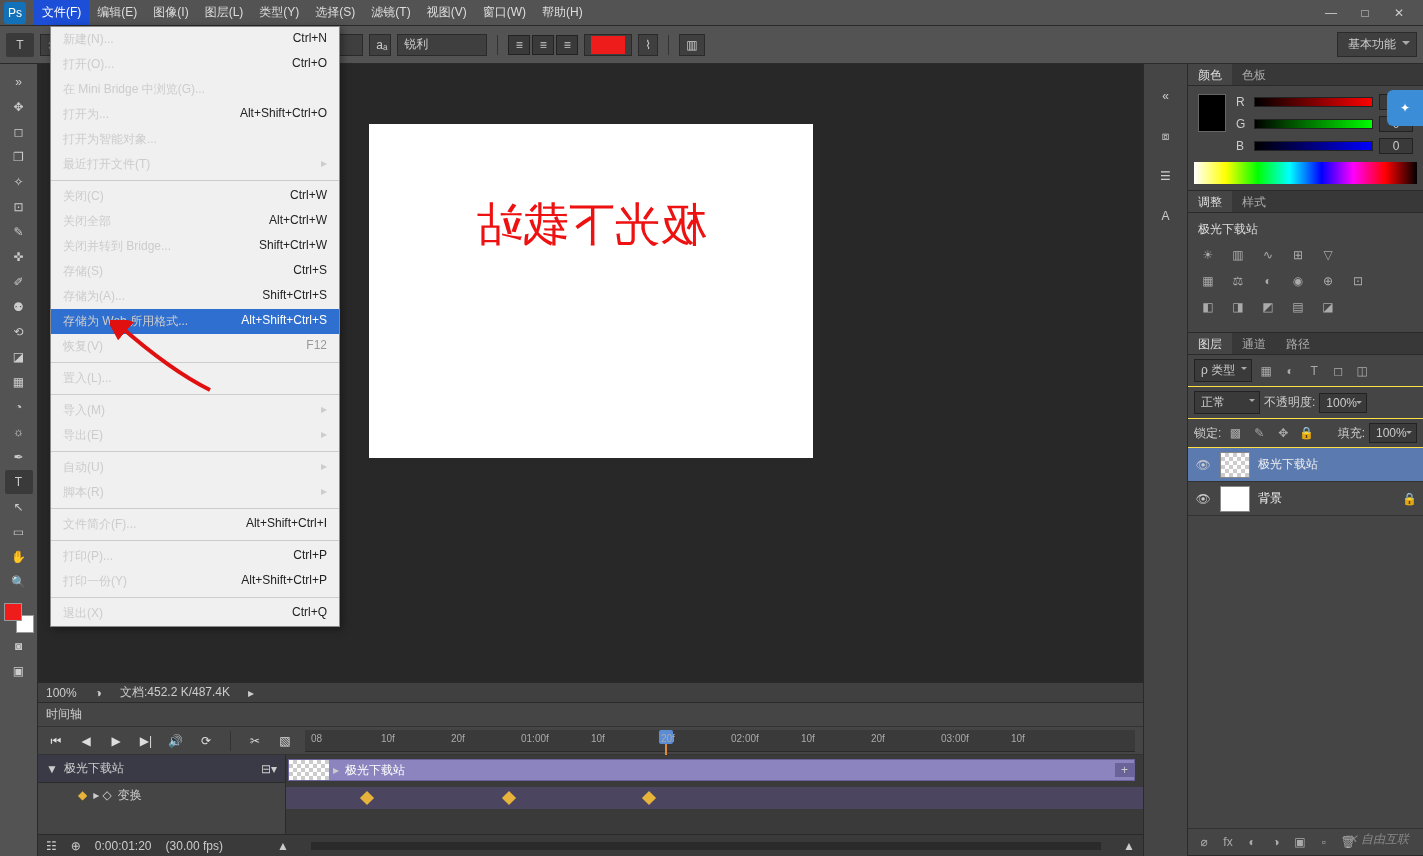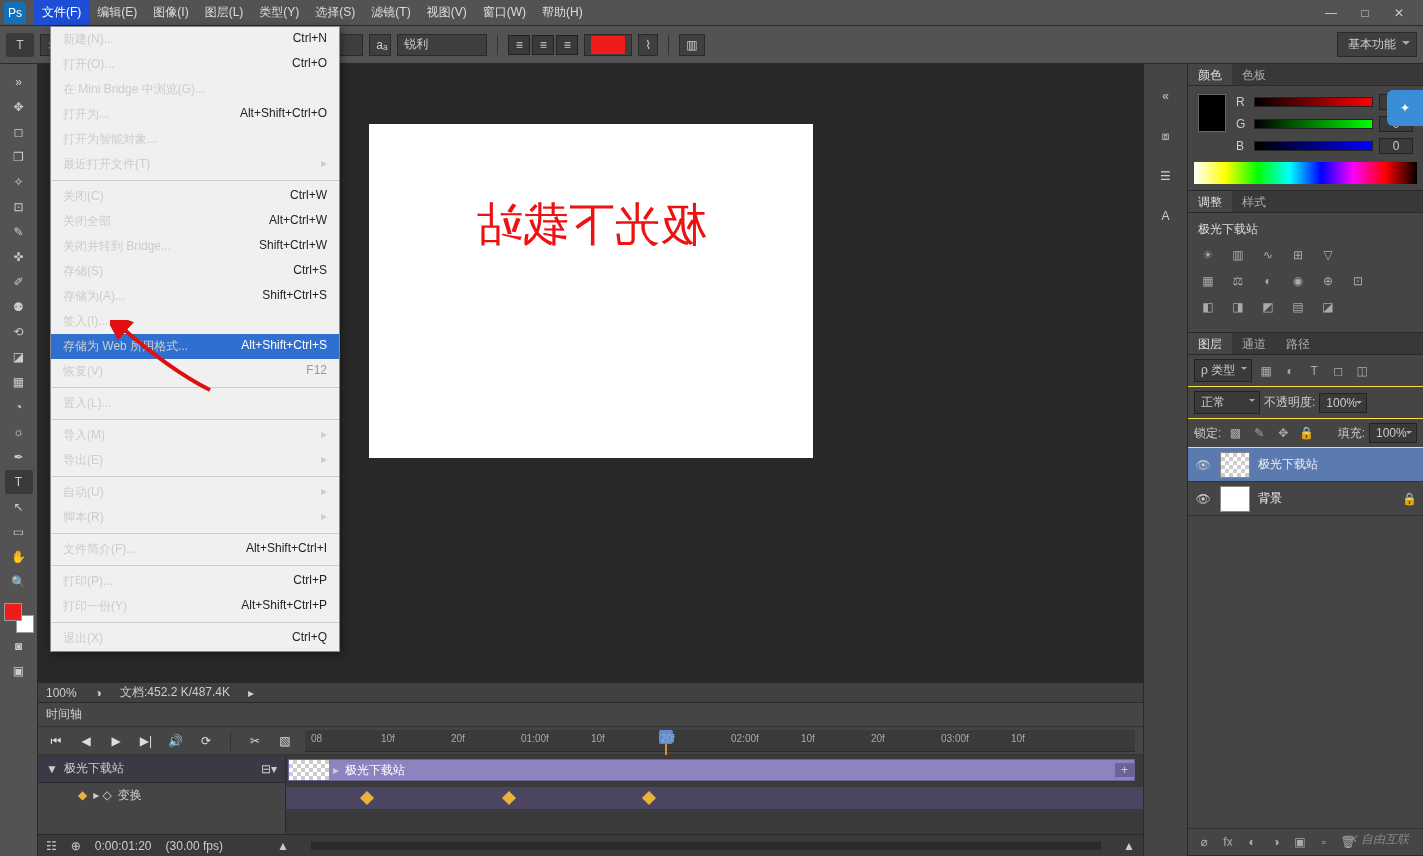--- a/index.html
+++ b/index.html
@@ -419,23 +419,20 @@
       <span class="dd-shortcut">Shift+Ctrl+W</span>
     </div>
     <div class="dd-item">
       <span class="dd-label">存储(S)</span>
       <span class="dd-shortcut">Ctrl+S</span>
     </div>
     <div class="dd-item">
       <span class="dd-label">存储为(A)...</span>
       <span class="dd-shortcut">Shift+Ctrl+S</span>
     </div>
-    <div class="dd-item">
-      <span class="dd-label">签入(I)...</span>
-    </div>
     <div class="dd-item highlight">
       <span class="dd-label">存储为 Web 所用格式...</span>
       <span class="dd-shortcut">Alt+Shift+Ctrl+S</span>
     </div>
     <div class="dd-item disabled">
       <span class="dd-label">恢复(V)</span>
       <span class="dd-shortcut">F12</span>
     </div>
     <div class="dd-sep"></div>
     <div class="dd-item">

